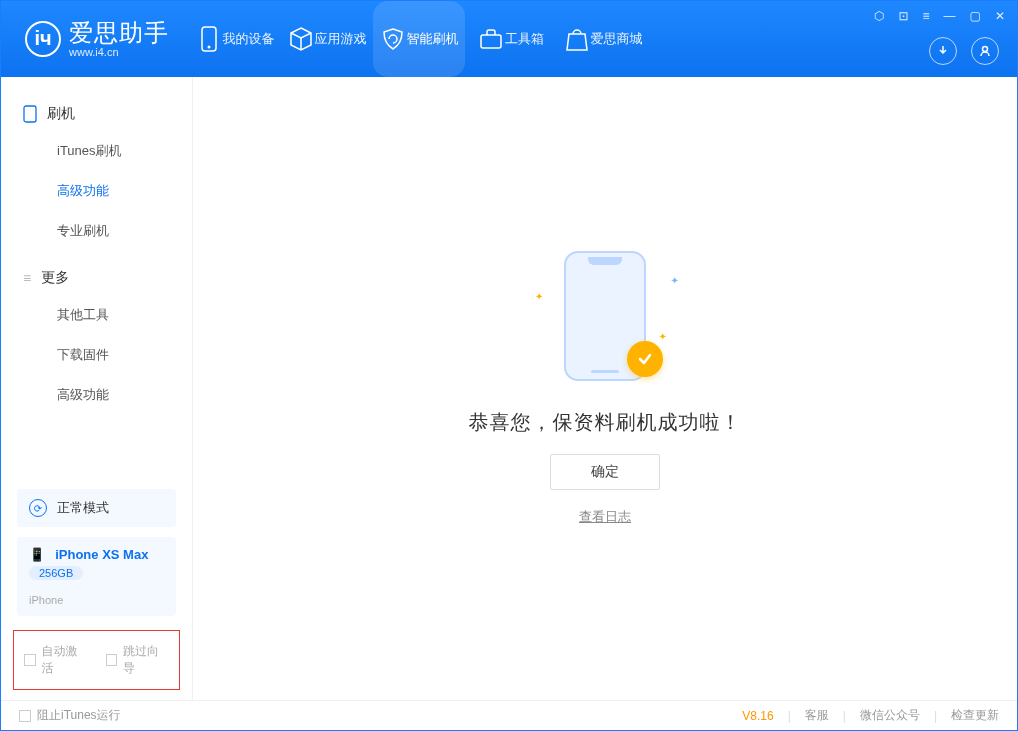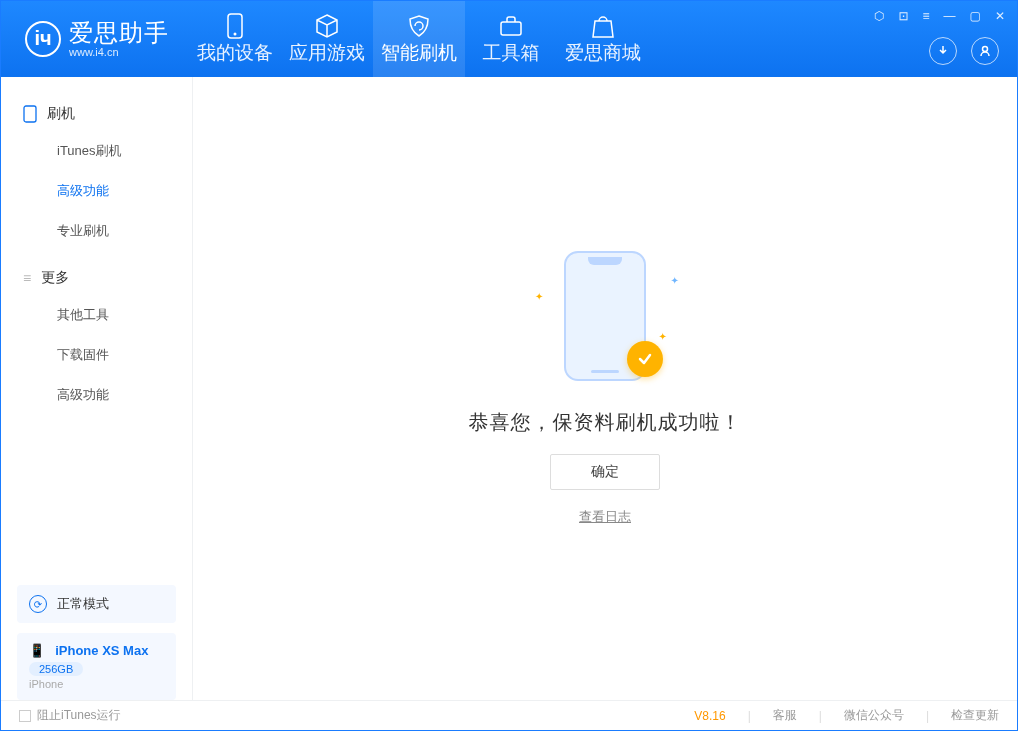--- a/index.html
+++ b/index.html
@@ -6,22 +6,22 @@
 body { background: #fff; width: 1018px; height: 731px; overflow: hidden; border: 1px solid #1a7cff; }
 
 
 .header { background: linear-gradient(180deg, #1e88ff 0%, #0d72f0 100%); height: 76px; display: flex; align-items: center; color: #fff; position: relative; }
 .logo-area { display: flex; align-items: center; padding: 0 20px 0 24px; }
 .logo-circle { width: 36px; height: 36px; border: 2px solid #fff; border-radius: 50%; display: flex; align-items: center; justify-content: center; font-weight: bold; font-size: 20px; margin-right: 8px; }
 .logo-text { line-height: 1.1; }
 .logo-title { font-size: 24px; font-weight: 500; letter-spacing: 1px; }
 .logo-url { font-size: 11px; opacity: .85; }
 .nav-tabs { display: flex; height: 100%; }
-.nav-tab { width: 92px; display: flex; flex-direction: column; align-items: center; justify-content: center; gap: 1px; cursor: pointer; font-size: 19px; color: #e8f2ff; }
-.nav-tab.active { background: rgba(255,255,255,.12); color: #fff; }
+.nav-tab { width: 92px; display: flex; flex-direction: row; align-items: center; justify-content: center; gap: 1px; cursor: pointer; font-size: 13px; color: #e8f2ff; }
+.nav-tab.active { background: rgba(255,255,255,.12); color: #fff; border-radius: 15px; }
 .nav-tab-icon { width: 26px; height: 26px; display: flex; align-items: center; justify-content: center; }
 .titlebar-icons { position: absolute; right: 12px; top: 8px; display: flex; gap: 14px; align-items: center; opacity: .85; font-size: 12px; }
 .titlebar-icons span { cursor: pointer; }
 .header-right-icons { position: absolute; right: 18px; bottom: 12px; display: flex; gap: 14px; }
 .circle-btn { width: 28px; height: 28px; border: 1.5px solid rgba(255,255,255,.7); border-radius: 50%; display: flex; align-items: center; justify-content: center; cursor: pointer; }
 
 
 .body { display: flex; height: calc(100% - 76px - 30px); }
 .sidebar { width: 192px; border-right: 1px solid #eef0f2; display: flex; flex-direction: column; }
 .side-scroll { flex: 1; overflow: auto; padding-top: 20px; }
@@ -30,21 +30,21 @@
 .side-item.active { color: #0d72f0; }
 .side-more-title { display: flex; align-items: center; gap: 10px; padding: 18px 22px 8px; font-size: 14px; color: #333; font-weight: 500; }
 .menu-lines { color: #bbb; font-size: 14px; }
 
 
 .side-cards { padding: 10px 16px 0; }
 .card { background: #f4f8ff; border-radius: 4px; padding: 10px 12px; font-size: 13px; color: #333; margin-bottom: 10px; display: flex; align-items: center; gap: 10px; }
 .card .dot-icon { width: 18px; height: 18px; border: 1.5px solid #0d72f0; border-radius: 50%; display: flex; align-items: center; justify-content: center; font-size: 10px; color: #0d72f0; }
 .card2 { background: #f4f8ff; border-radius: 4px; padding: 10px 12px; font-size: 13px; color: #333; }
 .capacity-pill { display: inline-block; background: #e3efff; color: #0d72f0; border-radius: 10px; padding: 1px 10px; font-size: 11px; margin-top: 4px; }
-.device-sub { color: #aaa; font-size: 11px; margin-top: 2px; }
+.device-sub { color: #aaa; font-size: 11px; margin-top: 14px; }
 
 .red-box { margin: 14px 12px 10px; border: 1.5px solid #e53935; padding: 12px 10px; display: flex; align-items: center; gap: 18px; }
 .chk { display: flex; align-items: center; gap: 6px; font-size: 12px; color: #aaa; }
 .chkbox { width: 12px; height: 12px; border: 1px solid #ccc; background: #fff; }
 
 
 .main { flex: 1; display: flex; flex-direction: column; align-items: center; justify-content: center; gap: 18px; }
 .illus { position: relative; width: 160px; height: 140px; }
 .phone { width: 82px; height: 130px; border: 2px solid #bcd6ff; border-radius: 14px; background: #eaf3ff; margin: 0 auto; position: relative; }
 .phone .notch { position: absolute; top: 4px; left: 50%; transform: translateX(-50%); width: 34px; height: 8px; background: #bcd6ff; border-radius: 0 0 6px 6px; }
@@ -54,21 +54,21 @@
 .sparkle.s1 { left: 10px; top: 40px; }
 .sparkle.s2 { right: 6px; top: 24px; color: #70b6ff; }
 .sparkle.s3 { right: 18px; top: 80px; }
 .success-msg { font-size: 20px; color: #333; font-weight: 500; letter-spacing: 1px; }
 .ok-btn { width: 110px; height: 36px; border: 1px solid #ddd; background: #fff; font-size: 14px; color: #444; cursor: pointer; border-radius: 2px; }
 .log-link { font-size: 13px; color: #888; text-decoration: underline; cursor: pointer; }
 
 
 .footer { height: 30px; border-top: 1px solid #eef0f2; display: flex; align-items: center; padding: 0 18px; font-size: 12px; color: #999; }
 .footer .left { display: flex; align-items: center; gap: 6px; }
-.footer .right { margin-left: auto; display: flex; align-items: center; gap: 22px; }
+.footer .right { margin-left: auto; display: flex; align-items: center; gap: 14px; }
 .footer .sep { color: #ddd; }
 .footer .ver { color: #ff9800; }
 .footer .link { color: #999; cursor: pointer; }
 </style>
 </head>
 <body>
 
 <div class="header">
   <div class="logo-area">
     <div class="logo-circle">iч</div>
@@ -176,20 +176,30 @@
       <div class="card2">
         <div style="display:flex;align-items:center;gap:10px">
           <div class="dot-icon" style="border-color:#0d72f0">📱</div>
           <b style="color:#0d72f0">iPhone XS Max</b>
         </div>
         <div class="capacity-pill">256GB</div>
         <div class="device-sub">iPhone</div>
       </div>
     </div>
 
+    <div class="red-box">
+      <label class="chk">
+        <span class="chkbox"></span>
+        <span>自动激活</span>
+      </label>
+      <label class="chk">
+        <span class="chkbox"></span>
+        <span>跳过向导</span>
+      </label>
+    </div>
   </div>
 
   <div class="main">
     <div class="illus">
       <div class="sparkle s1">✦</div>
       <div class="sparkle s2">✦</div>
       <div class="sparkle s3">✦</div>
       <div class="phone">
         <div class="notch"></div>
           <div class="home"></div>

